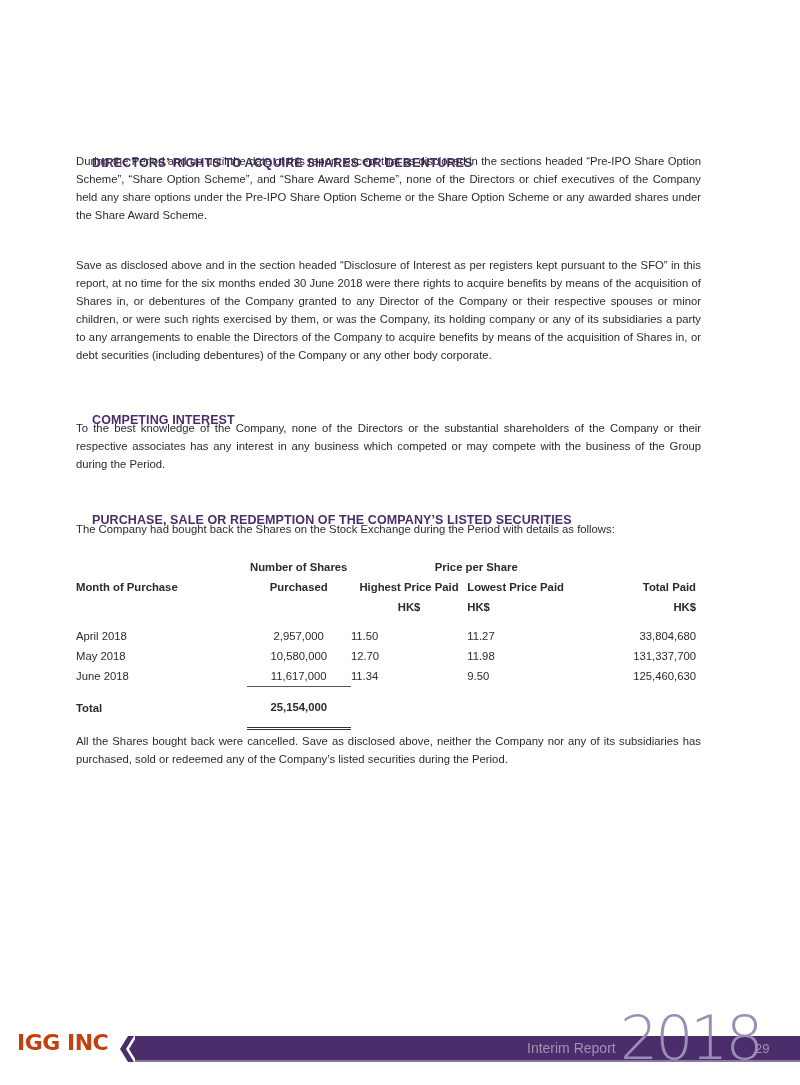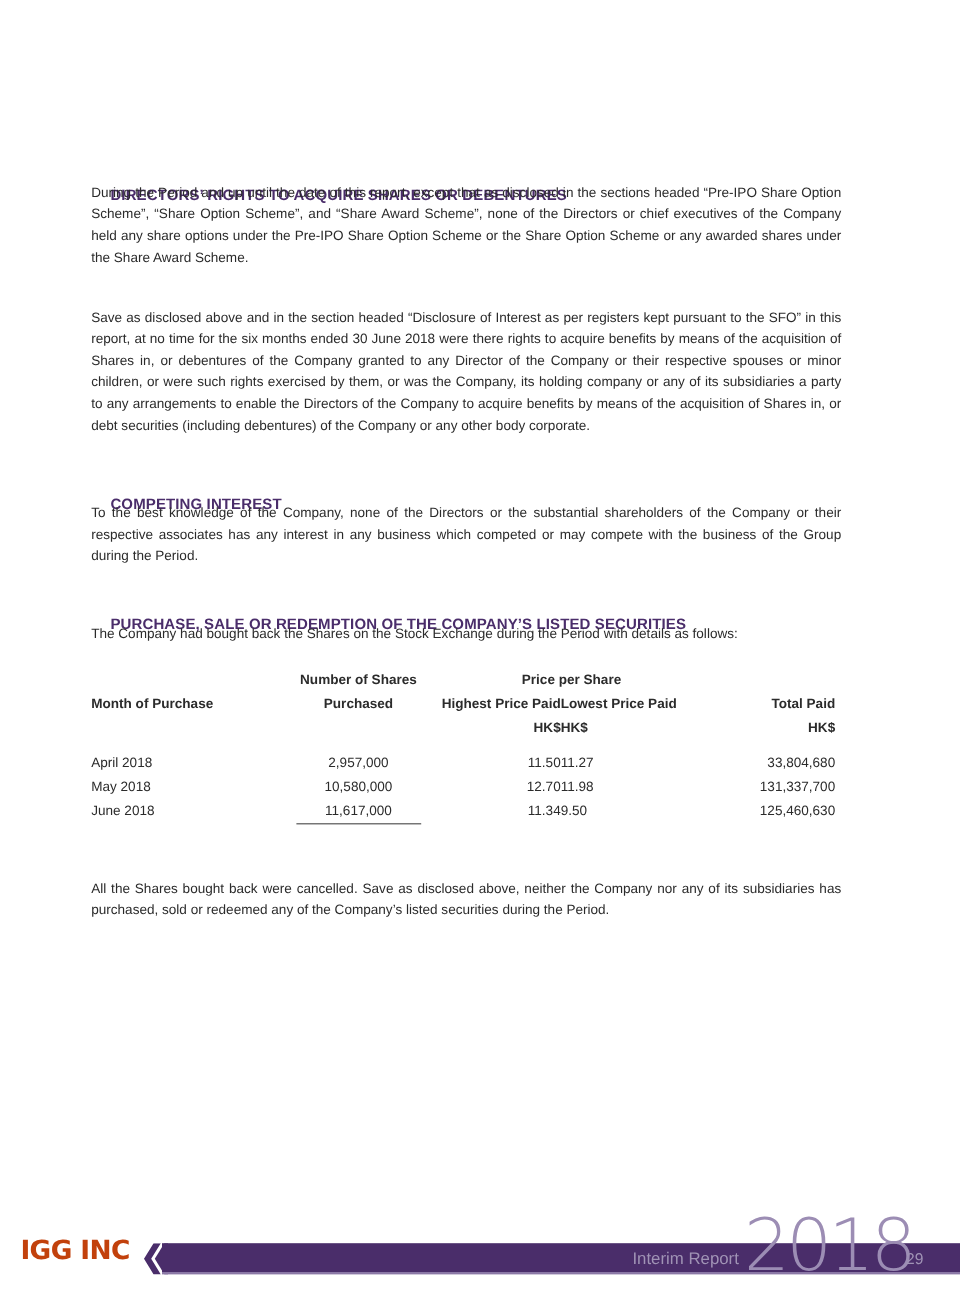--- a/index.html
+++ b/index.html
@@ -16,21 +16,21 @@
   .h-purchase { position: absolute; top: 357px; }
   .p4 { position: absolute; top: 380px; }
   .p5 { position: absolute; top: 592px; }
 
   table { position: absolute; top: 417px; left: 0; width: 620px; border-collapse: collapse;
           font-size: 11.3px; }
   td, th { padding: 0; height: 20px; white-space: nowrap; }
   th { font-weight: bold; }
   .c1 { width: 170px; text-align: left; }
   .c2 { width: 104px; text-align: center; }
-  .c3 { width: 116px; text-align: right; }
+  .c3 { width: 116px; }
   .c4 { width: 114px; text-align: left; }
   .c5 { width: 114px; text-align: right; }
   .span-price { text-align: center; padding-left: 20px; }
   .gap td { height: 9px; }
   .underline-single { border-bottom: 1.5px solid #555; }
   .total-row td { height: 40px; vertical-align: middle; font-weight: bold; }
   .double-under { border-bottom: 3px double #333; }
   .logo { position: absolute; left: 17px; top: 1030px; font-family: "DejaVu Sans", sans-serif;
           font-size: 22px; font-weight: bold; color: #c2410c; letter-spacing: -0.5px; }
   .bar { position: absolute; left: 135px; top: 1036px; width: 665px; height: 24px; background: #4a2d6a; }
@@ -94,20 +94,27 @@
       <td class="c4">11.98</td>
       <td class="c5">131,337,700</td>
     </tr>
     <tr>
       <td class="c1">June 2018</td>
       <td class="c2 underline-single">11,617,000</td>
       <td class="c3">11.34</td>
       <td class="c4">9.50</td>
       <td class="c5">125,460,630</td>
     </tr>
+    <tr class="total-row">
+      <td class="c1">Total</td>
+      <td class="c2 double-under">25,154,000</td>
+      <td class="c3"></td>
+      <td class="c4"></td>
+      <td class="c5"></td>
+    </tr>
   </tbody>
     </table>
 
   <p class="p5">All the Shares bought back were cancelled. Save as disclosed above, neither the Company nor any of its subsidiaries has purchased, sold or redeemed any of the Company’s listed securities during the Period.</p>
 </div>
 
 <div class="footer-wrap">
   <div class="logo">IGG INC</div>
   <svg class="chev" width="22" height="26" viewBox="0 0 22 26">
     <polygon points="10,0 16,0 8,13 16,26 10,26 2,13" fill="#4a2d6a"></polygon>

